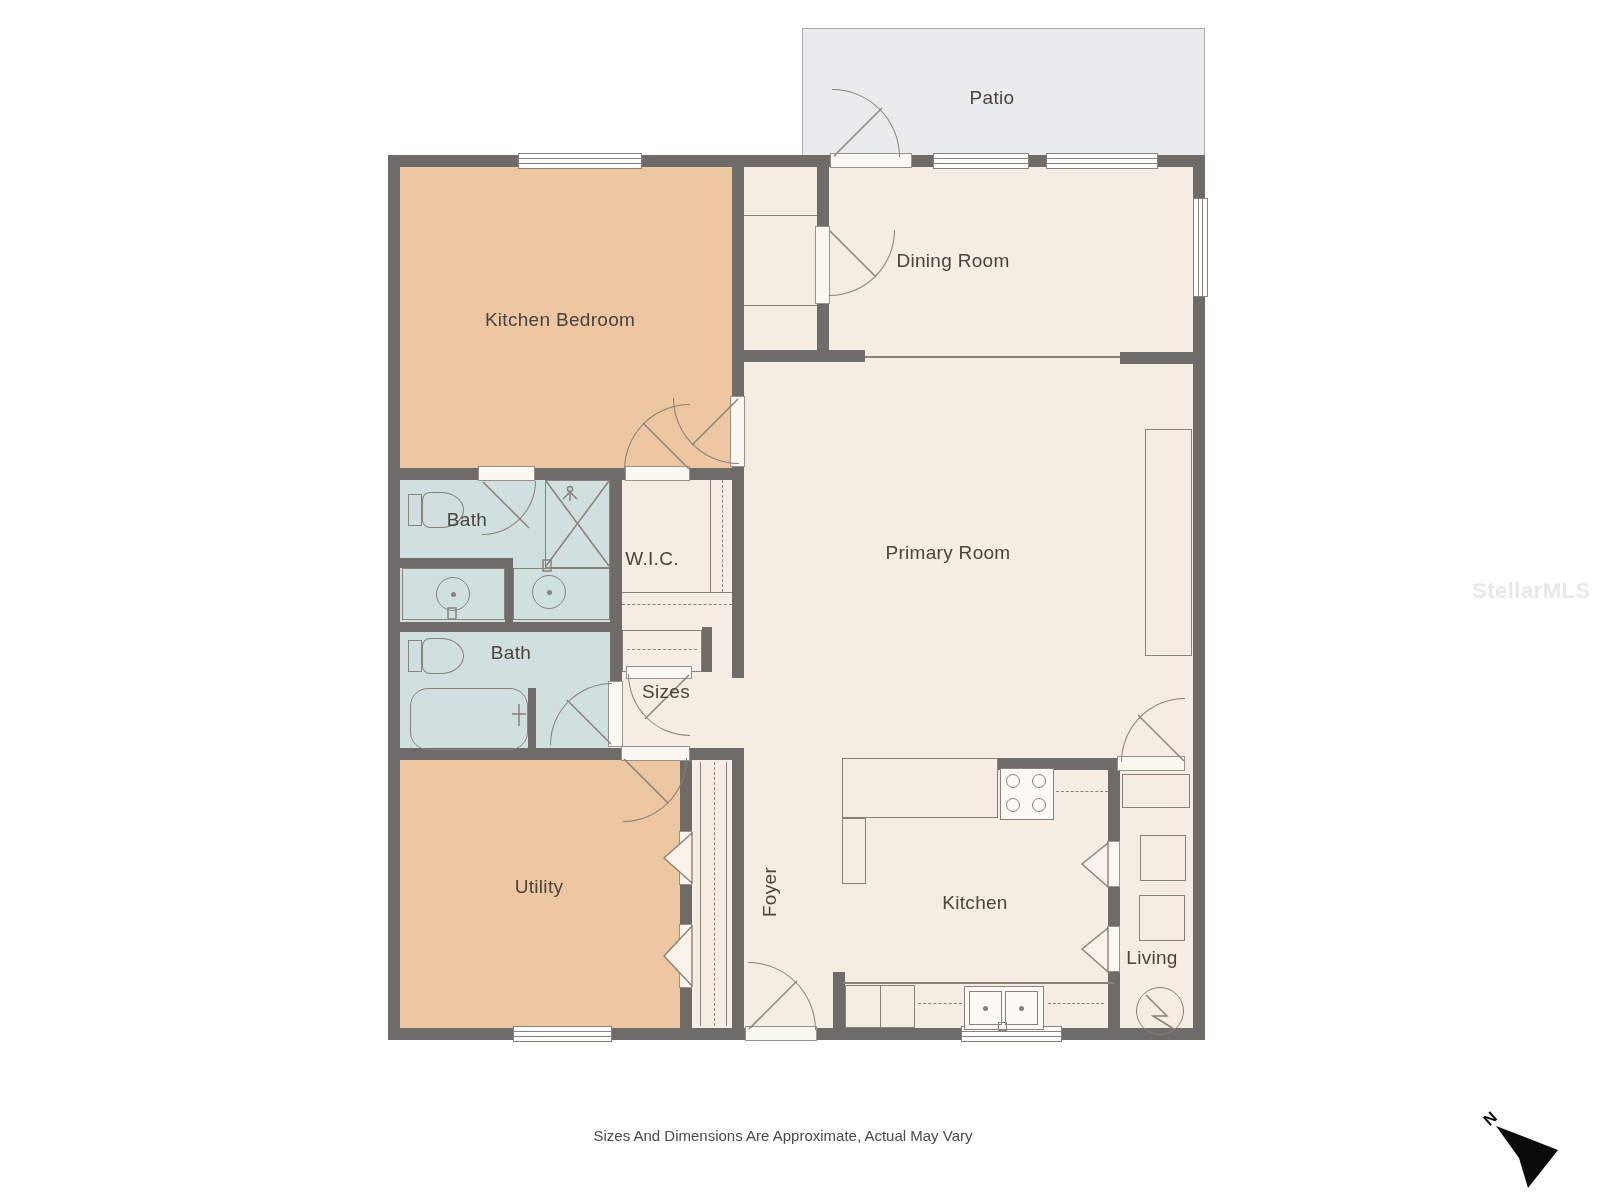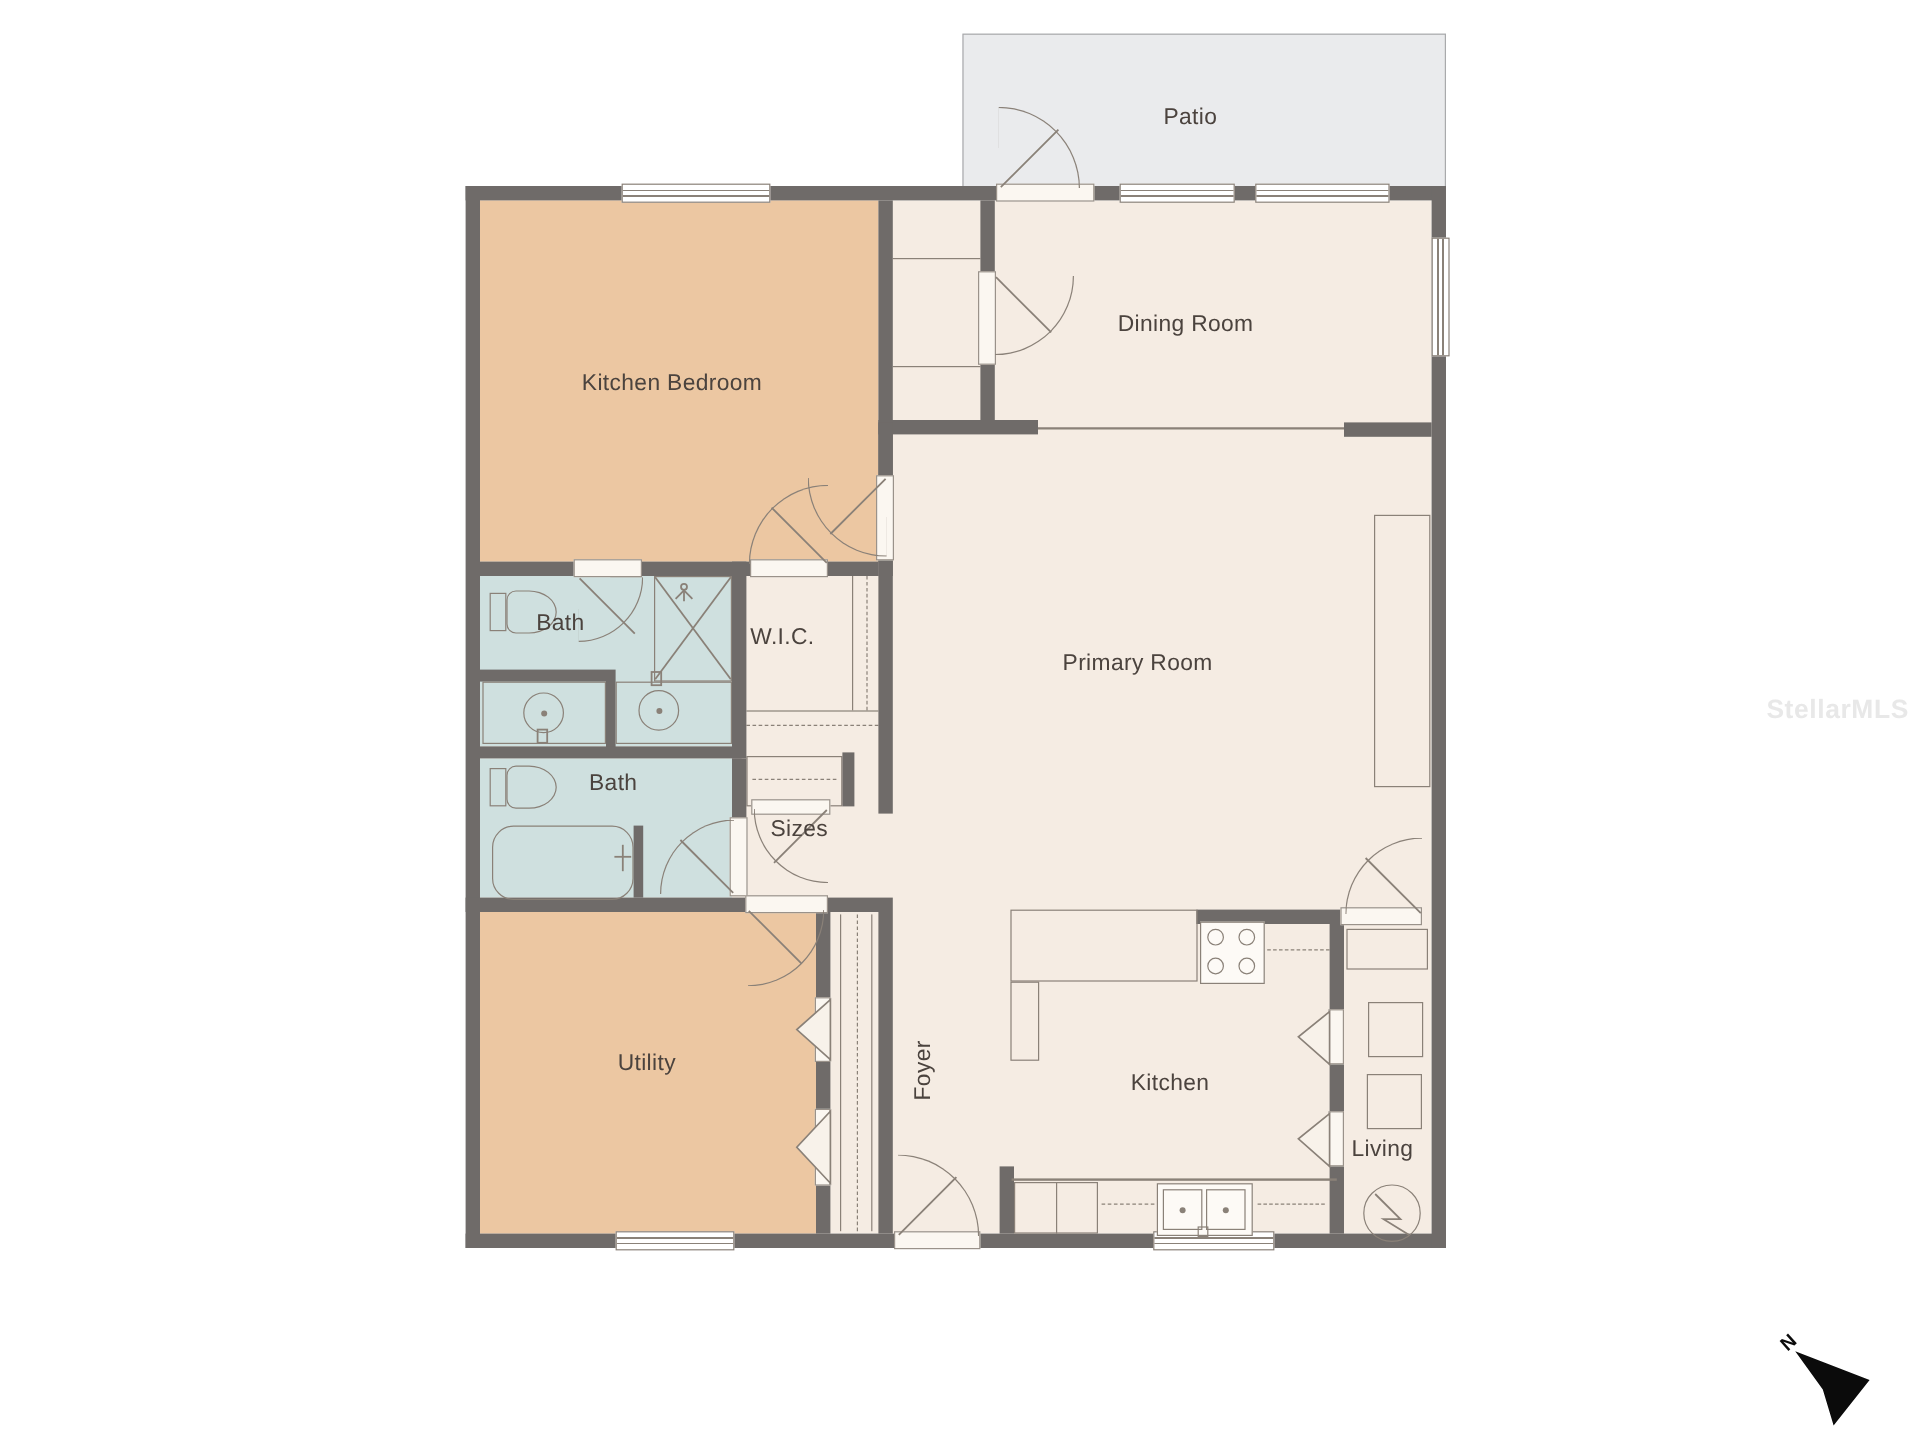--- a/index.html
+++ b/index.html
@@ -195,31 +195,32 @@
 
       <polygon points="692,833 664,858 692,883"></polygon>
       <polygon points="692,926 664,956 692,986"></polygon>
       <polygon points="1108,843 1082,864 1108,887"></polygon>
       <polygon points="1108,928 1082,949 1108,972"></polygon>
     </g>
   </svg>
 
   <div class="label" style="left:992px;top:98px;">Patio</div>
   <div class="label" style="left:560px;top:320px;">Kitchen Bedroom</div>
-  <div class="label" style="left:988px;top:261px;margin-top:10px;">Dining Room</div>
+  <div class="label" style="left:953px;top:261px;">Dining Room</div>
   <div class="label" style="left:948px;top:553px;">Primary Room</div>
   <div class="label" style="left:467px;top:520px;">Bath</div>
-  <div class="label" style="left:652px;top:532px;text-align:right;">W.I.C.</div>
+  <div class="label" style="left:652px;top:559px;text-align:right;">W.I.C.</div>
   <div class="label" style="left:511px;top:653px;">Bath</div>
   <div class="label" style="left:666px;top:692px;">Sizes</div>
   <div class="label" style="left:539px;top:887px;">Utility</div>
   <div class="label rot" style="left:770px;top:892px;">Foyer</div>
   <div class="label" style="left:975px;top:903px;">Kitchen</div>
   <div class="label" style="left:1152px;top:958px;">Living</div>
 
   <div id="watermark">StellarMLS</div>
+  <div id="disclaimer">Sizes And Dimensions Are Approximate, Actual May Vary</div>
 
   <svg class="abs" style="left:1478px;top:1098px;" width="84" height="92" viewBox="0 0 84 92">
     <polygon points="18,28 80,52 50,90 41,60" fill="#0b0b0b"></polygon>
     <text x="6" y="26" font-size="16" font-weight="bold" fill="#0b0b0b" font-family="Liberation Sans, sans-serif" transform="rotate(-42 12 20)">N</text>
   </svg>
 
 </div>
 
 </body></html>

